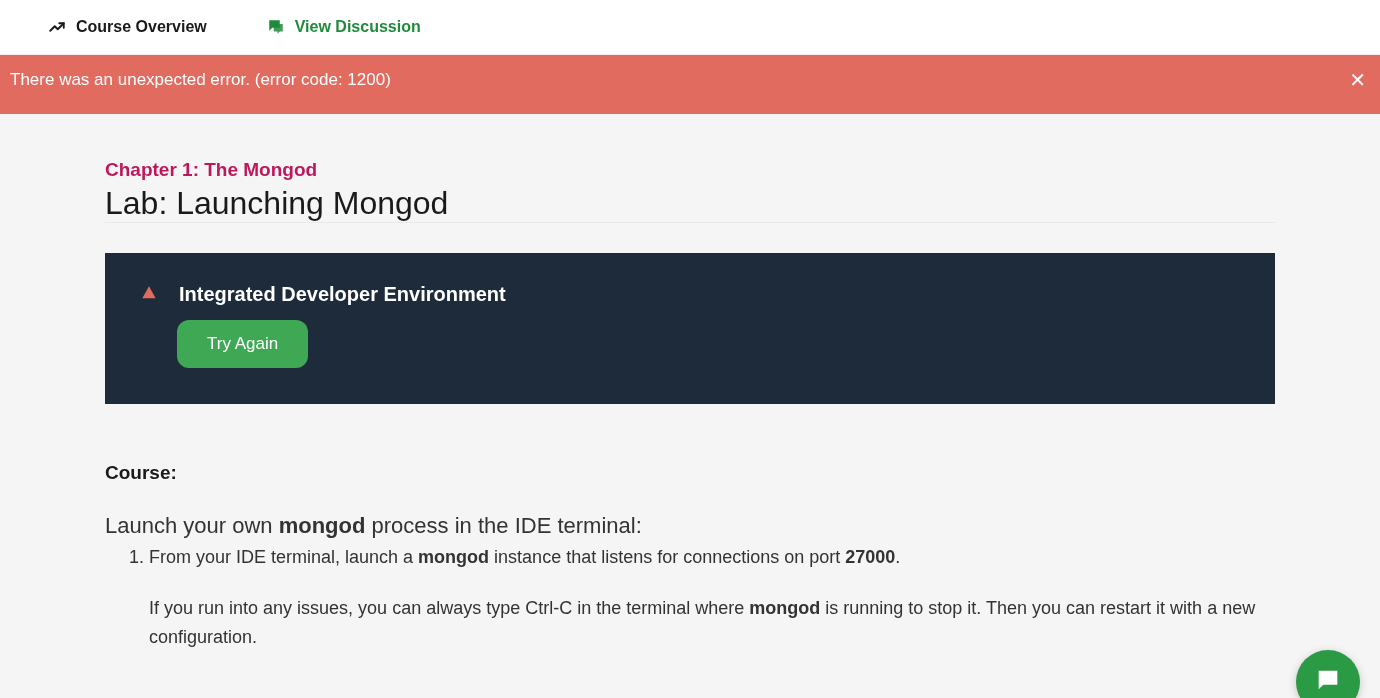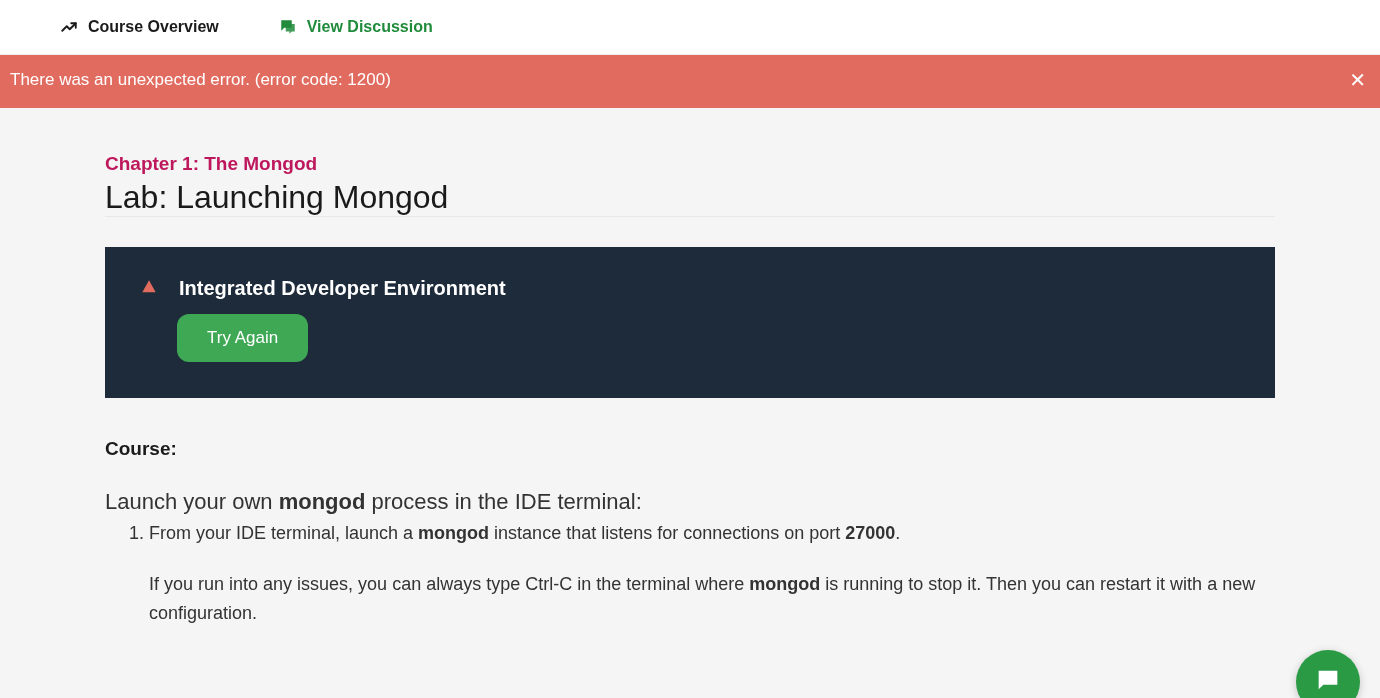--- a/index.html
+++ b/index.html
@@ -6,41 +6,41 @@
     body {
       font-family: -apple-system, BlinkMacSystemFont, "Segoe UI", Helvetica, Arial, sans-serif;
       background: #f5f5f5;
       color: #333;
       width: 1380px;
       min-height: 698px;
       overflow-x: hidden;
     }
     .top-nav {
       background: #fff;
-      padding: 18px 60px;
+      padding: 18px 48px;
       border-bottom: 1px solid #eee;
       display: flex;
       align-items: center;
       gap: 60px;
     }
     .nav-item {
       display: flex;
       align-items: center;
       gap: 10px;
       font-size: 16px;
       font-weight: 600;
       cursor: pointer;
     }
     .nav-item.overview { color: #1a1a1a; }
     .nav-item.discussion { color: #1f8b3b; }
     .nav-icon svg { display: block; }
     .error-banner {
       background: #e26b60;
       color: #fff;
-      padding: 13px 20px 16px 10px;
+      padding: 13px 20px 22px 10px;
       font-size: 17px;
       display: flex;
       align-items: center;
       justify-content: space-between;
     }
     .error-text { flex: 1; }
     .close-icon {
       color: #fff;
       font-size: 20px;
       cursor: pointer;
@@ -65,21 +65,21 @@
     }
     .divider {
       height: 1px;
       background: #e8e8e8;
       margin-bottom: 30px;
     }
     .ide-panel {
       background: #1e2b3a;
       color: #fff;
       padding: 30px 36px 36px 36px;
-      margin-bottom: 40px;
+      margin-bottom: 58px;
     }
     .ide-header {
       display: flex;
       align-items: center;
       gap: 22px;
       margin-bottom: 14px;
     }
     .warn-icon { color: #e26b60; }
     .ide-title {
       font-size: 20px;

